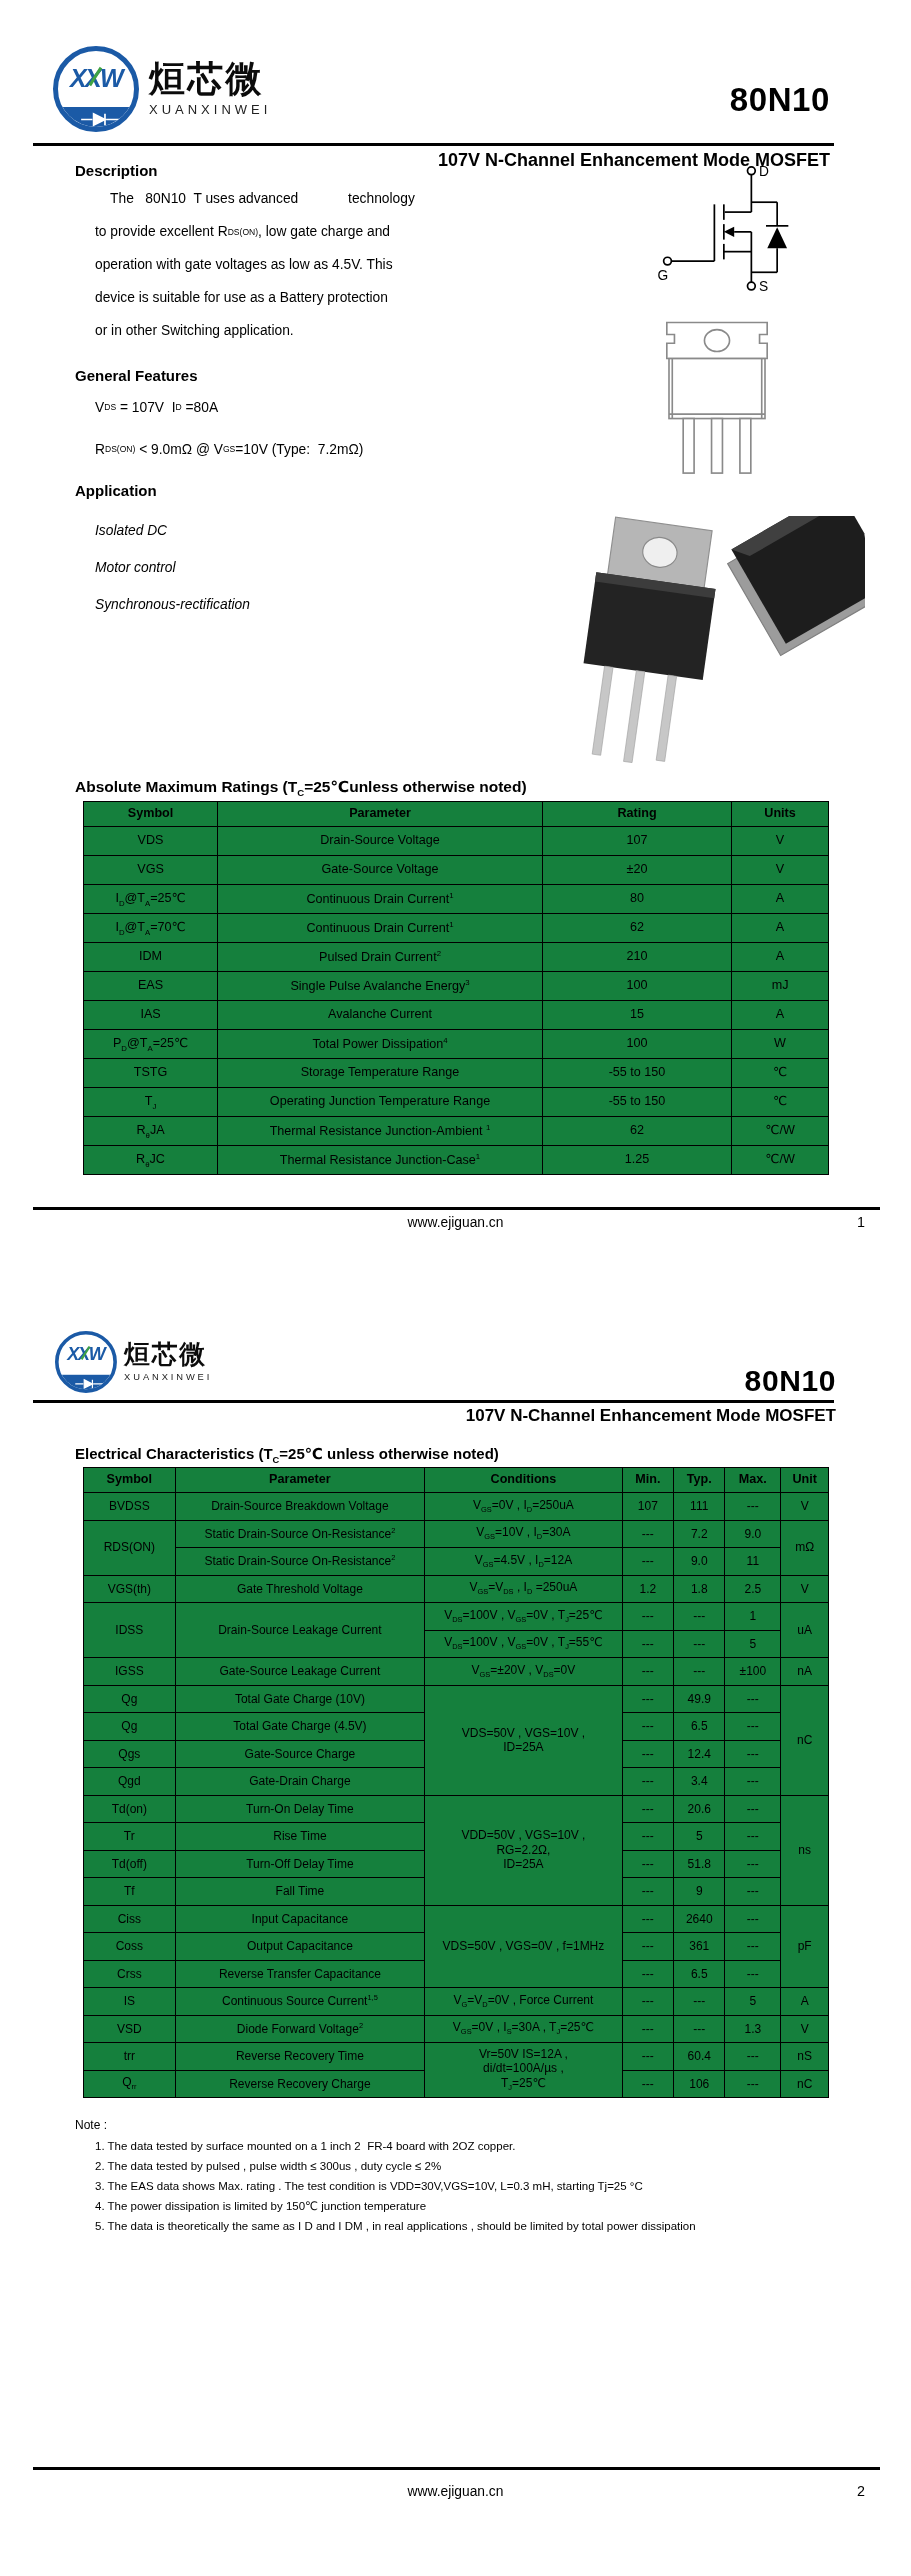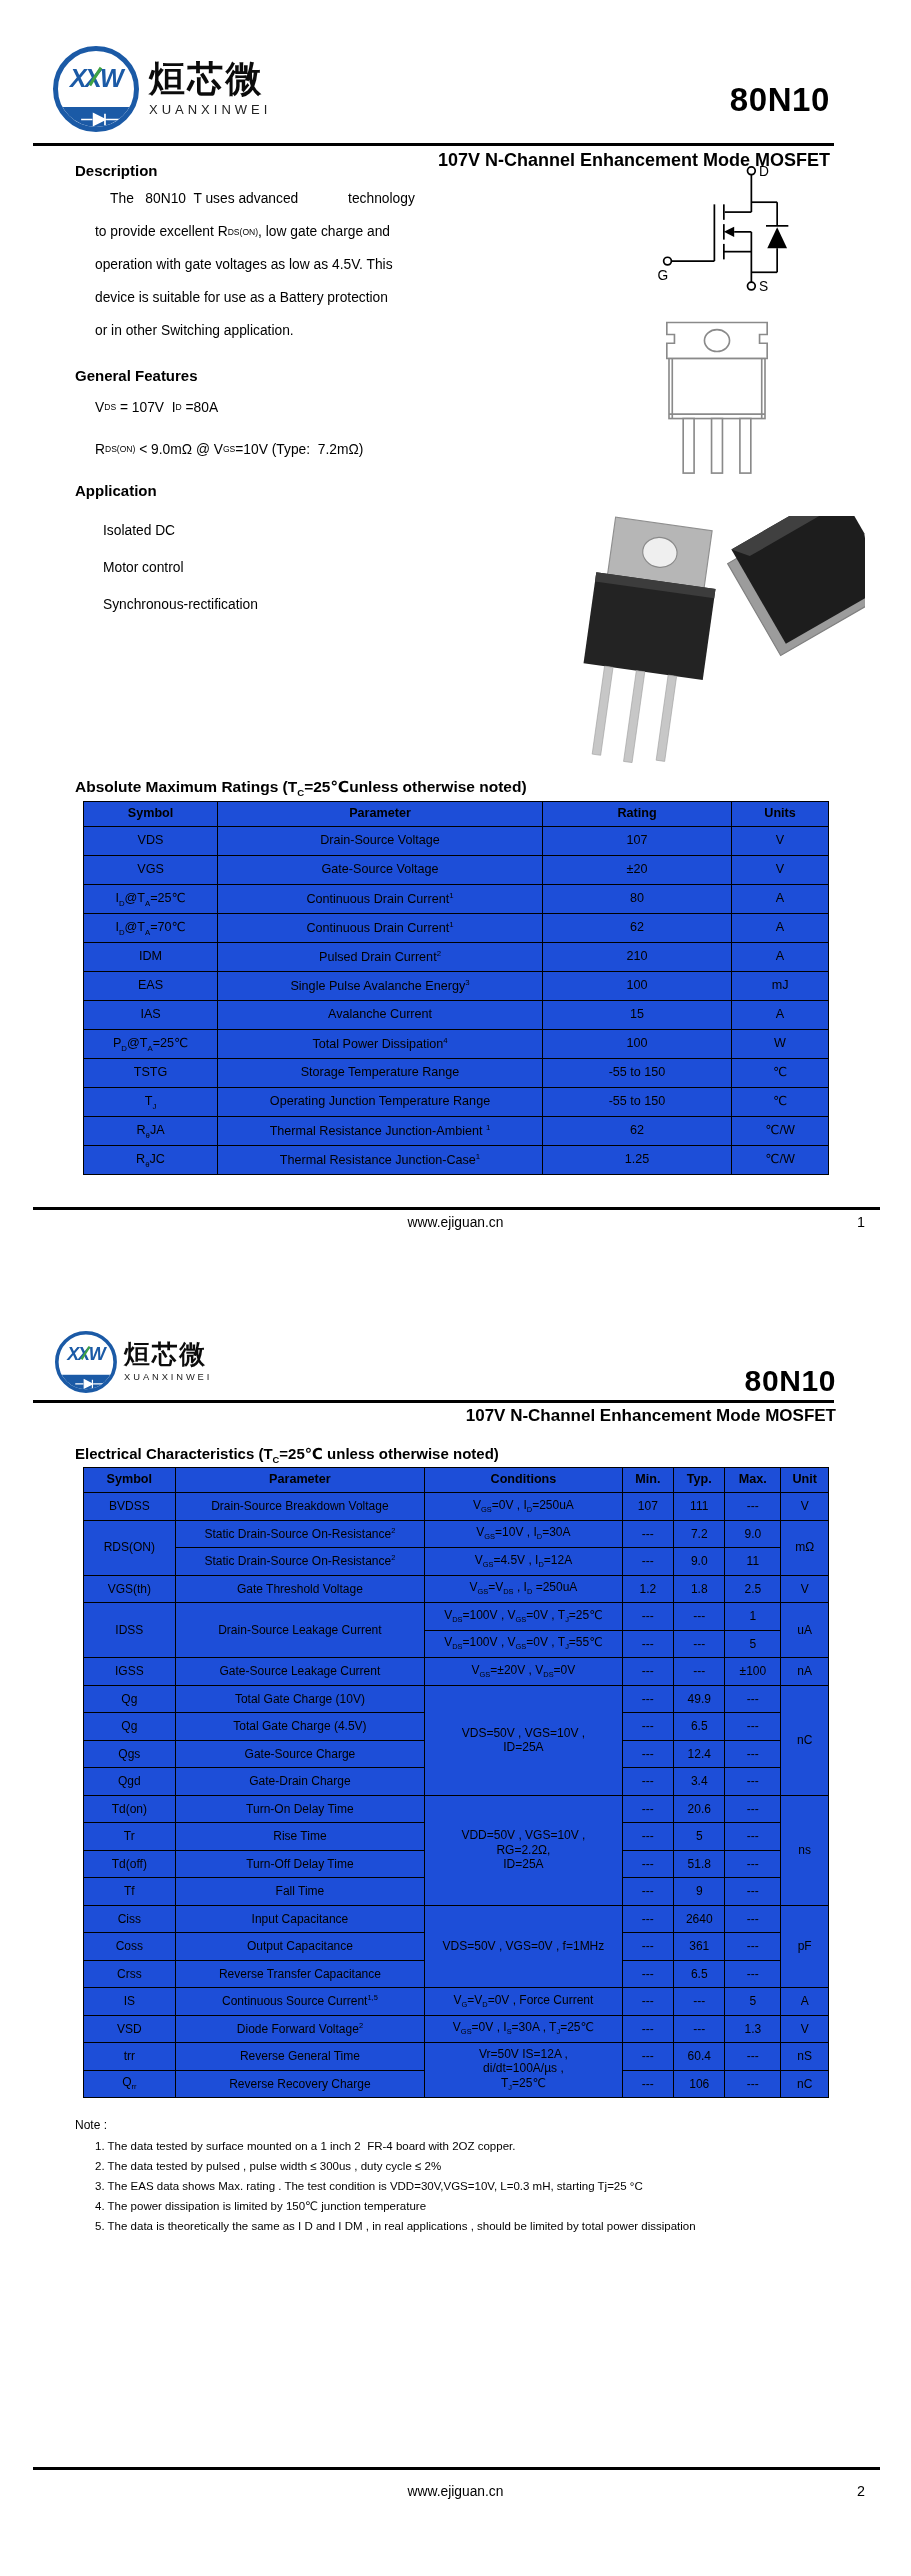--- a/index.html
+++ b/index.html
@@ -36,41 +36,41 @@
   .h-table   { font-weight:bold; font-size:15.5px; }
 
   .text-lines > div { white-space:pre; font-size:13.8px; display:flex; align-items:center;margin-left:20px; }
   .desc-lines > div { height:33px; }
   .feat-lines > div { height:42px; }
   .app-lines  > div { height:37px; }
   .note-lines > div { height:20px; font-size:11.5px; }
   .note-h { font-weight:normal; font-size:12px; }
 
   
-  table.ds { border-collapse:collapse; table-layout:fixed; border:1.7px solid #000; background:#1d4ed8; }
+  table.ds { border-collapse:collapse; table-layout:fixed; border:1.7px solid #000; background:#15803d; }
   .ds th, .ds td { border:1.1px solid #000; text-align:center; vertical-align:middle;
                    padding:1.1px 3.4px; font-size:12px; line-height:1.2; overflow:hidden; }
   .ds th { font-weight:bold; font-size:12.6px; height:25px; }
   .amr td { height:29px; font-size:12.6px; }
   .ec  td { height:27.5px; }
   .ds tr.sep td { border-top:1.7px solid #000; }
   .ds sub, .text-lines sub, .h-table sub, .subtitle sub { font-size:0.62em; }
   .ds sup, .text-lines sup { font-size:0.62em; }
 
   
   .p1-logo     { left:53px;  top:46px; }
   .p1-part     { top:81px; }
   .p1-rule-top { left:33px;  top:143px;  width:801px; height:3.4px; }
   .p1-subtitle { top:150px; }
   .p1-desc-h   { left:75px; top:162px; }
   .p1-desc     { left:75px; top:182px;  width:534px; }
   .p1-feat-h   { left:75px; top:367px; }
   .p1-feat     { left:75px; top:386px;  width:534px; }
   .p1-app-h    { left:75px; top:482px; }
-  .p1-app      { left:83px; top:512px;  width:534px; }
+  .p1-app      { left:75px; top:512px;  width:534px;font-style:italic; }
   .p1-symbol   { left:643px; top:161px; width:172px; height:134px; }
   .p1-outline  { left:657px; top:318px; width:120px; height:164px; }
   .p1-photos   { left:544px; top:516px; width:321px; height:247px; }
   .p1-amr-h    { left:75px; top:778px; }
   .p1-amr      { left:83px; top:801px; width:746px; }
   .p1-rule-bot { left:33px;  top:1207px; width:847px; height:2.9px; }
   .p1-site     { left:0; width:100%; text-align:center; top:1215px; font-size:13.8px; }
   .p1-pagenum  { right:46px; top:1214px; font-size:14.3px; }
 
   
@@ -507,21 +507,21 @@
             <td>VSD</td>
             <td>Diode Forward Voltage<sup>2</sup></td>
             <td>V<sub>GS</sub>=0V , I<sub>S</sub>=30A , T<sub>J</sub>=25℃</td>
             <td>---</td>
             <td>---</td>
             <td>1.3</td>
             <td>V</td>
           </tr>
           <tr class="sep">
             <td>trr</td>
-            <td>Reverse General Time</td>
+            <td>Reverse Recovery Time</td>
             <td rowspan="2">Vr=50V IS=12A ,<br>di/dt=100A/µs ,<br>T<sub>J</sub>=25℃</td>
             <td>---</td>
             <td>60.4</td>
             <td>---</td>
             <td>nS</td>
           </tr>
           <tr>
             <td>Q<sub>rr</sub></td>
             <td>Reverse Recovery Charge</td>
             <td>---</td>

